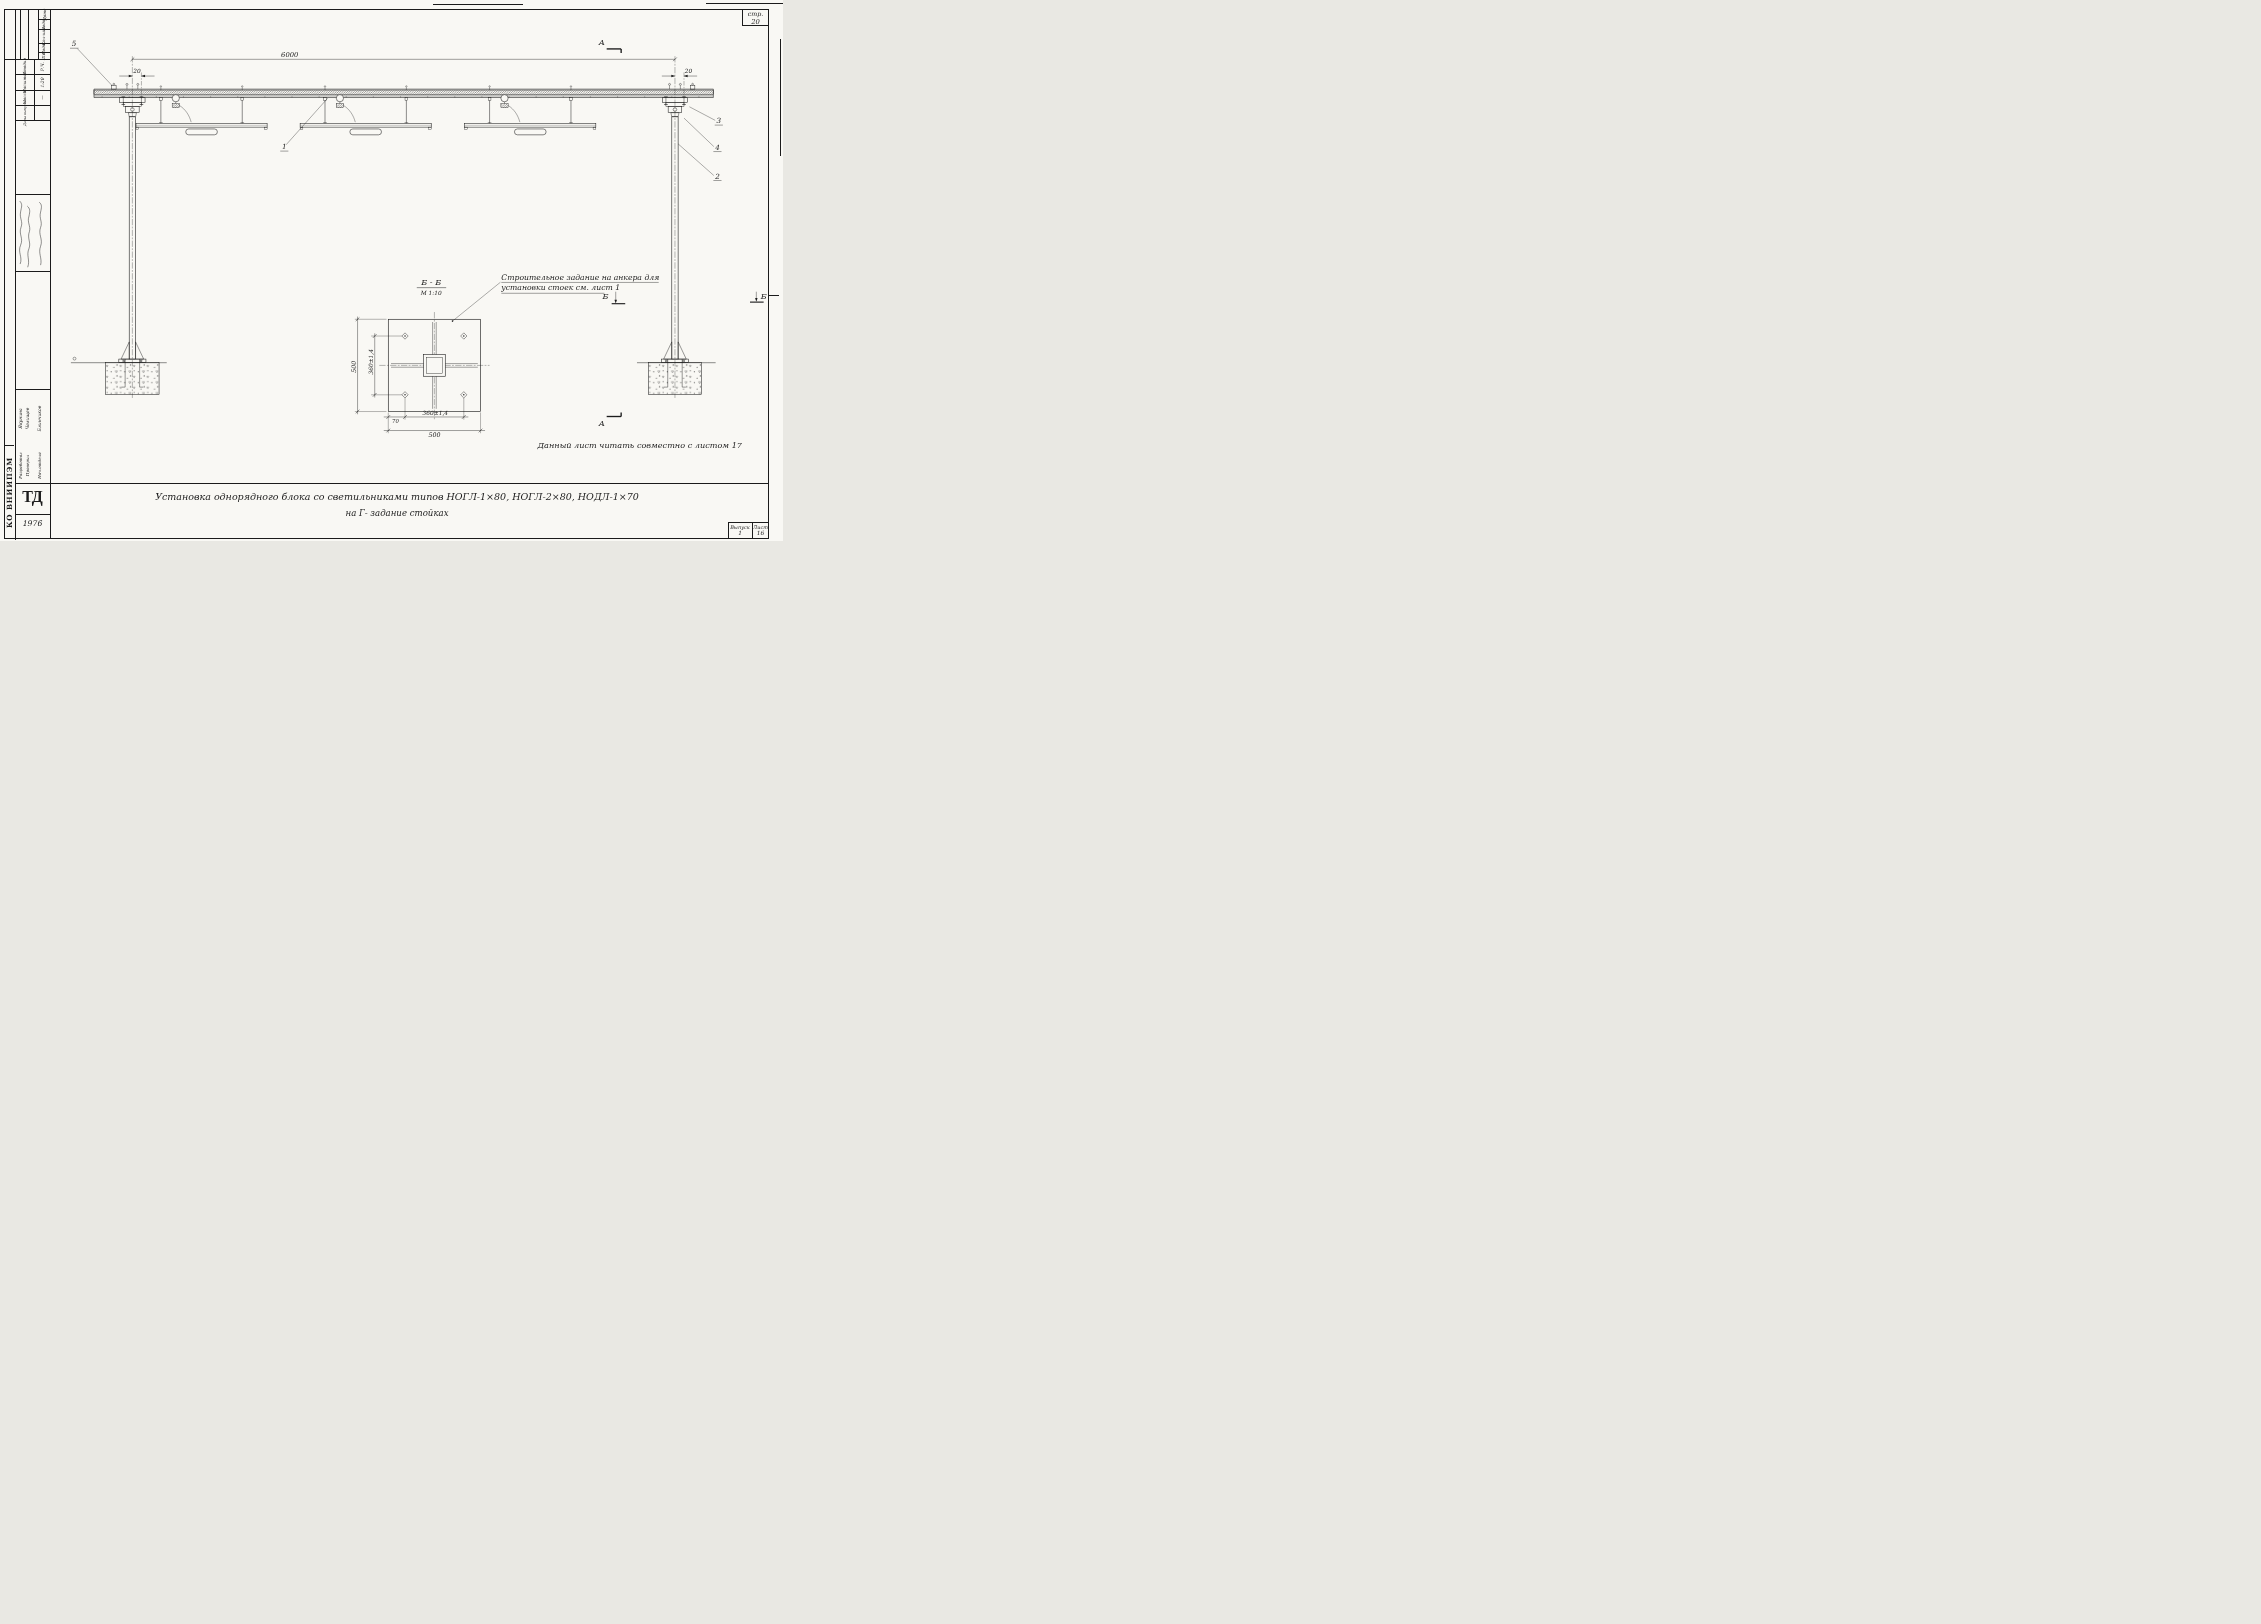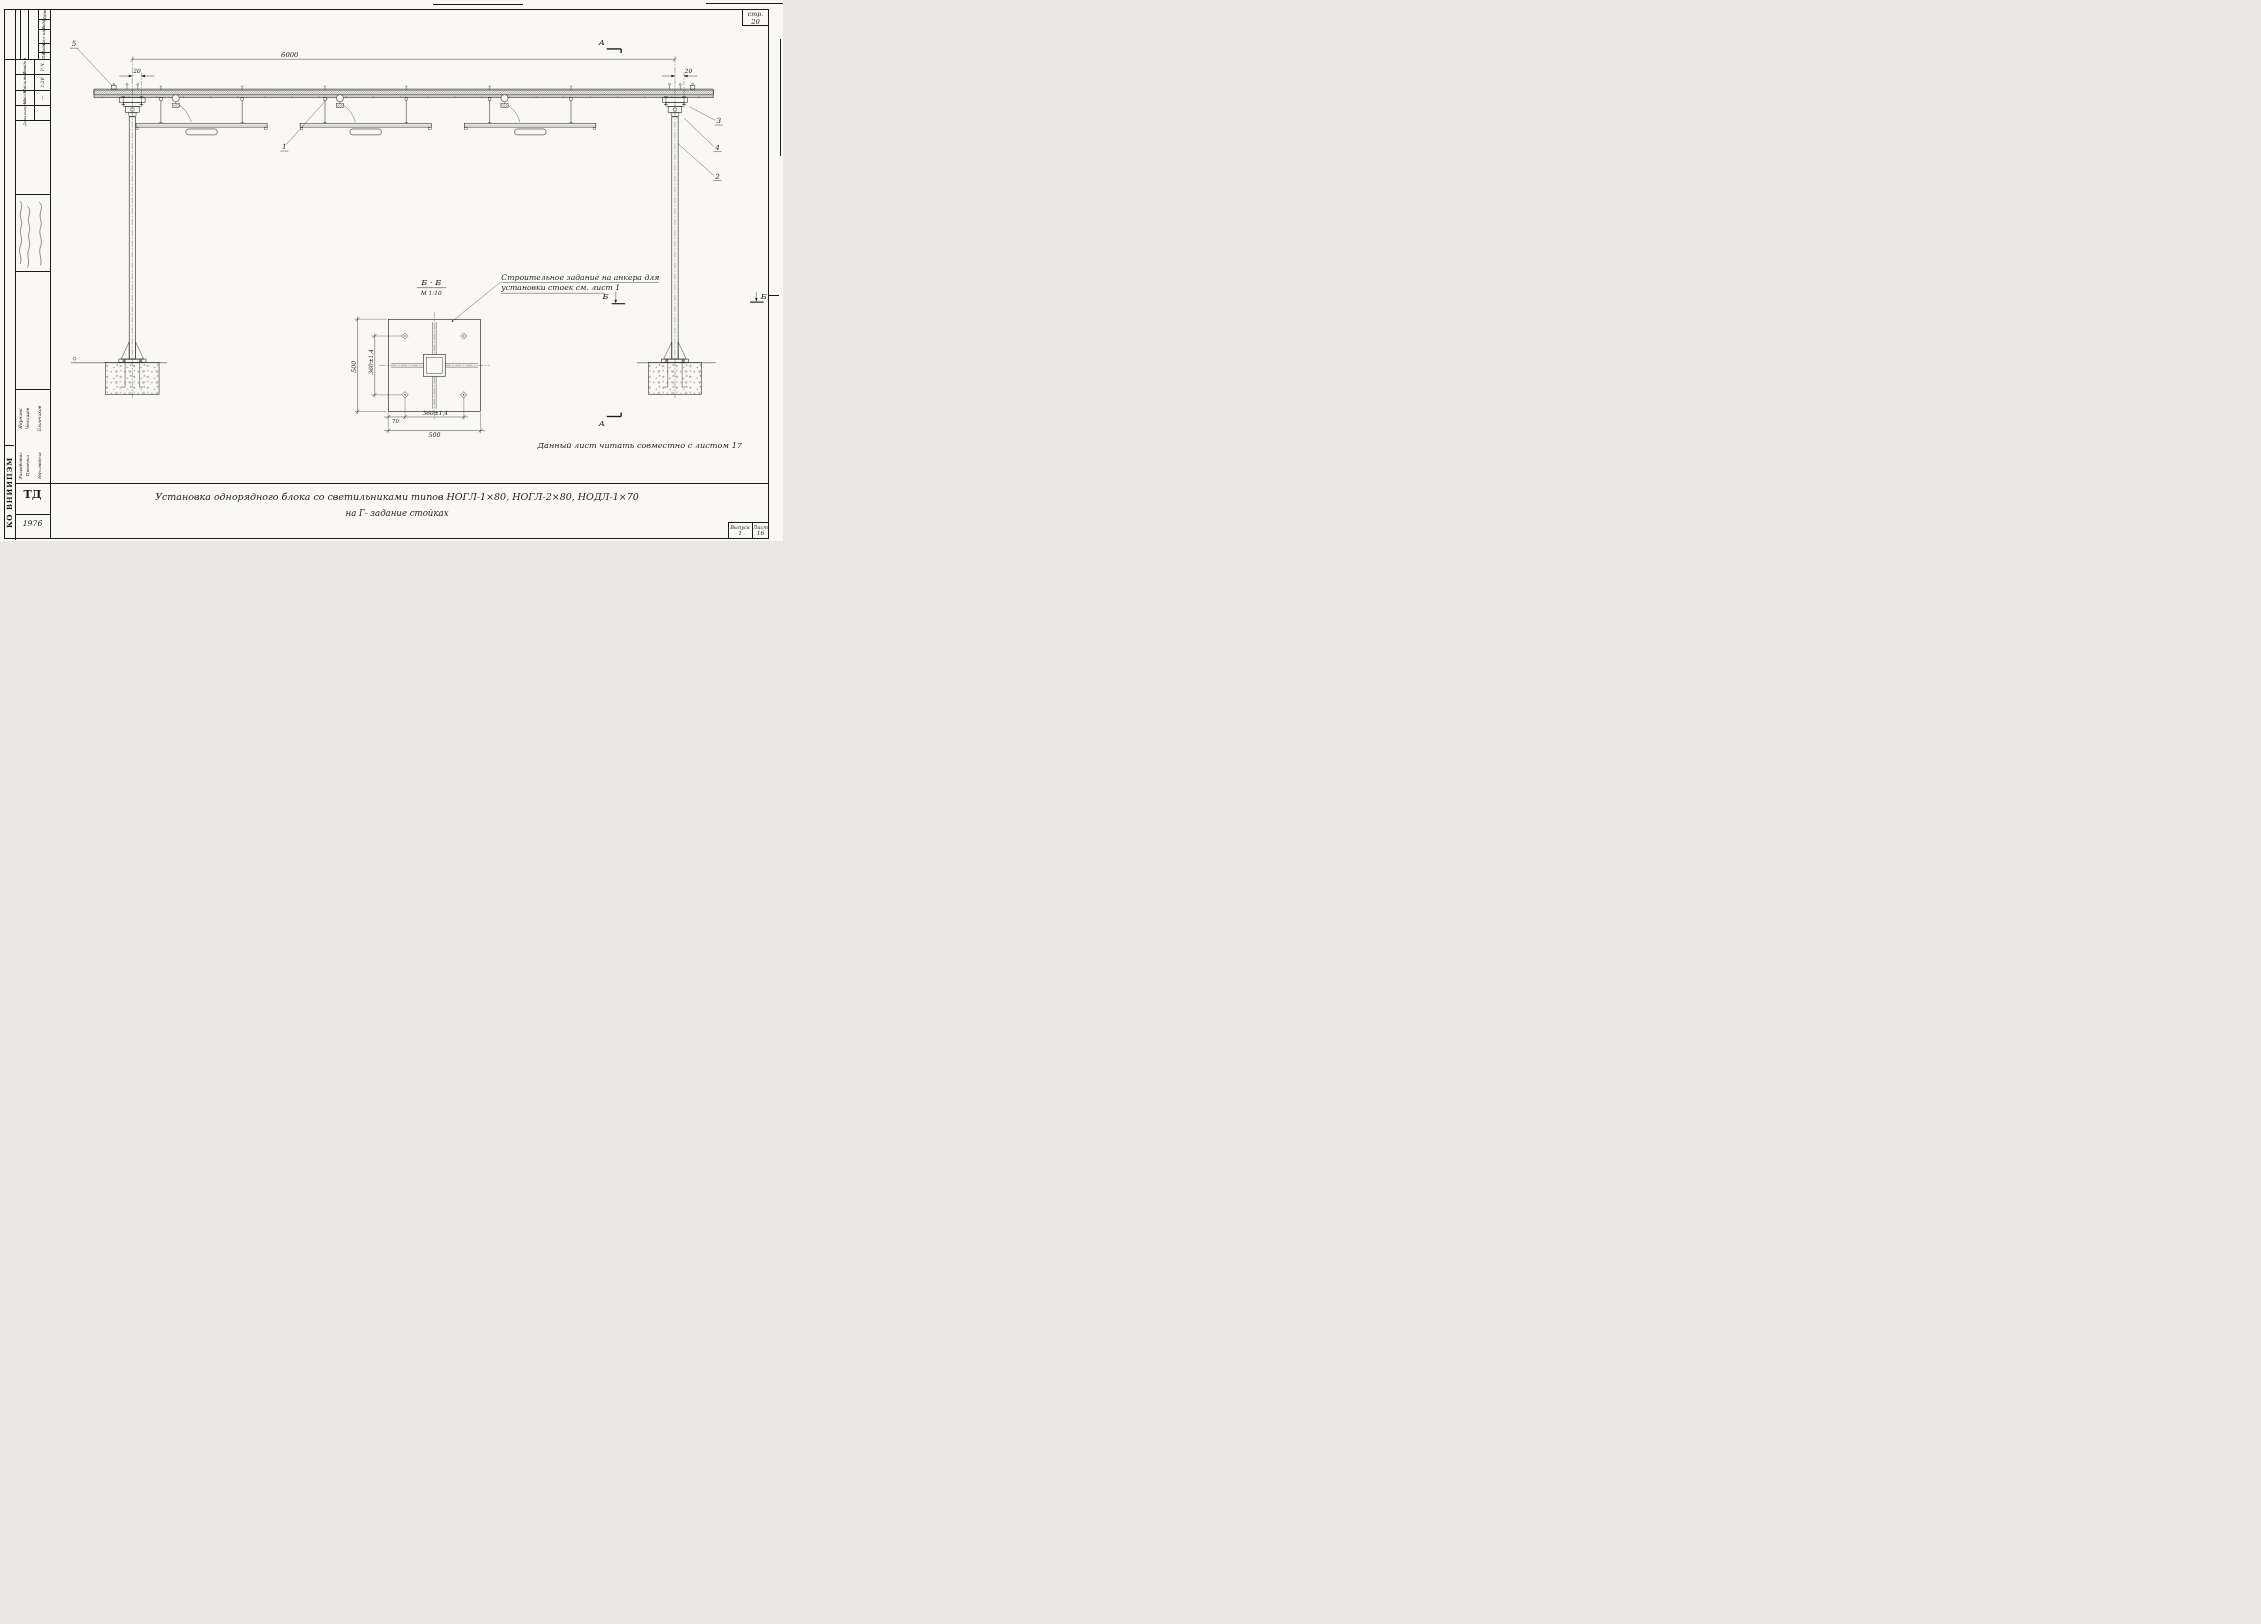--- a/index.html
+++ b/index.html
@@ -118,21 +118,21 @@
     </div>
   <div class="vcell" style="left:36px;top:447px;width:7.2px;height:36px;">
       <span style="font-size:4.1px;">Нач.отдела</span>
     </div>
 
   <div class="vcell upr" style="left:4.1px;top:446px;width:10.4px;height:92px;">
     <span style="font-size:7.2px;font-weight:700;letter-spacing:0.9px;">КО ВНИИПЭМ</span>
   </div>
 
   <div class="abs" style="left:15px;top:483px;width:35px;height:57px;border-top:1.1px solid #1b1b1b;border-left:0.9px solid #1b1b1b;box-sizing:border-box;"></div>
-  <div class="abs ctr" style="left:15px;top:488px;width:35px;font-size:11px;font-weight:600;">ТД</div>
+  <div class="abs ctr" style="left:15px;top:488px;width:35px;font-size:16px;font-weight:600;font-family:Liberation Serif, serif;">ТД</div>
   <div class="ln" style="left:15px;top:514px;width:35px;height:0.7px;"></div>
   <div class="abs ctr ital" style="left:15px;top:519px;width:35px;font-size:7.7px;">1976</div>
 
   <div class="abs" style="left:742px;top:10px;width:27px;height:16.3px;border-left:0.9px solid #1b1b1b;border-bottom:0.9px solid #1b1b1b;box-sizing:border-box;"></div>
   <div class="abs ctr ital" style="left:742px;top:10.4px;width:27px;font-size:6.3px;">стр.</div>
   <div class="abs ctr ital" style="left:742px;top:17.6px;width:27px;font-size:6.8px;">20</div>
 
   <div class="ln" style="left:51px;top:483px;width:718px;height:1.1px;"></div>
   <div class="abs ctr ital" style="left:51px;top:491px;width:692px;font-size:9.5px;">Установка  однорядного блока   со   светильниками типов НОГЛ-1×80, НОГЛ-2×80,  НОДЛ-1×70</div>
   <div class="abs ctr ital" style="left:51px;top:508px;width:692px;font-size:8.6px;">на Г- задание  стойках</div>

